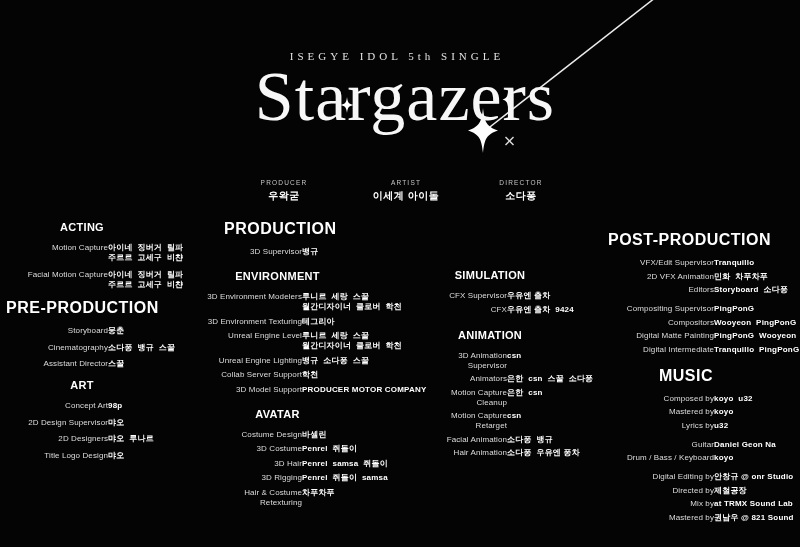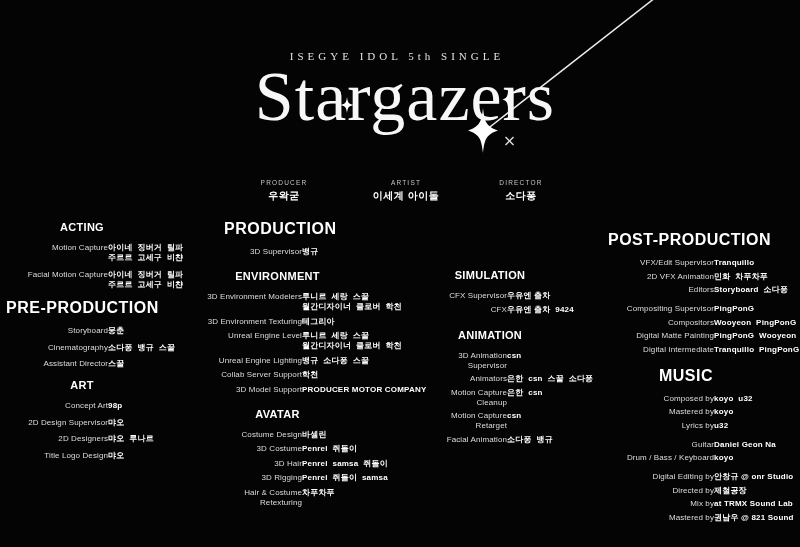--- a/index.html
+++ b/index.html
@@ -235,20 +235,24 @@
           <div class="val"><div class="vline">은한  csn</div></div>
         </div>
         <div class="row">
           <div class="lbl">Motion Capture Retarget</div>
           <div class="val"><div class="vline">csn</div></div>
         </div>
         <div class="row">
           <div class="lbl">Facial Animation</div>
           <div class="val"><div class="vline">소다퐁  뱅규</div></div>
         </div>
+        <div class="row">
+          <div class="lbl">Hair Animation</div>
+          <div class="val"><div class="vline">소다퐁  우유엔 퐁차</div></div>
+        </div>
       </div>
     </section>
   </div>
 <div class="col col-right">
     <section class="sec lvl1">
       <div class="sec-title">POST-PRODUCTION</div>
       <div class="grp">
         <div class="row">
           <div class="lbl">VFX/Edit Supervisor</div>
           <div class="val"><div class="vline">Tranquillo</div></div>

